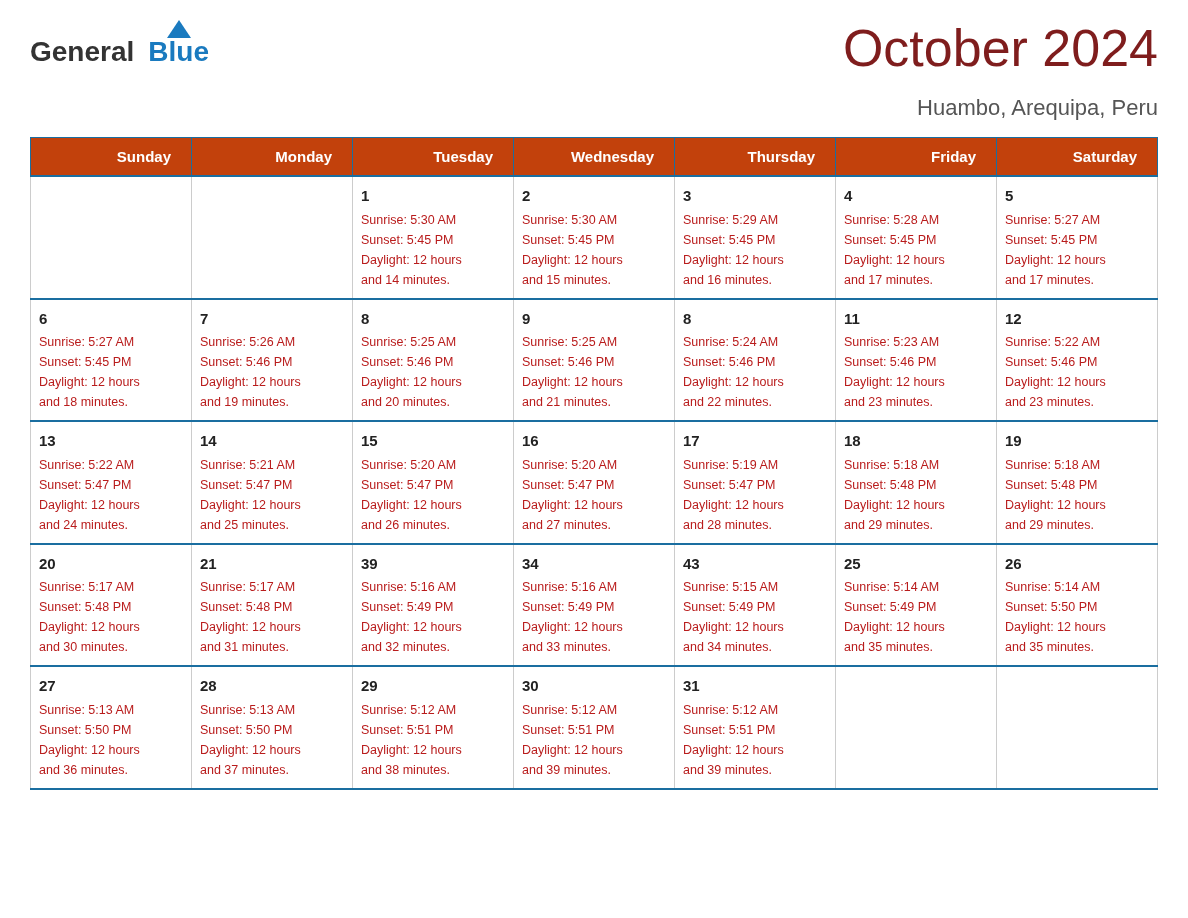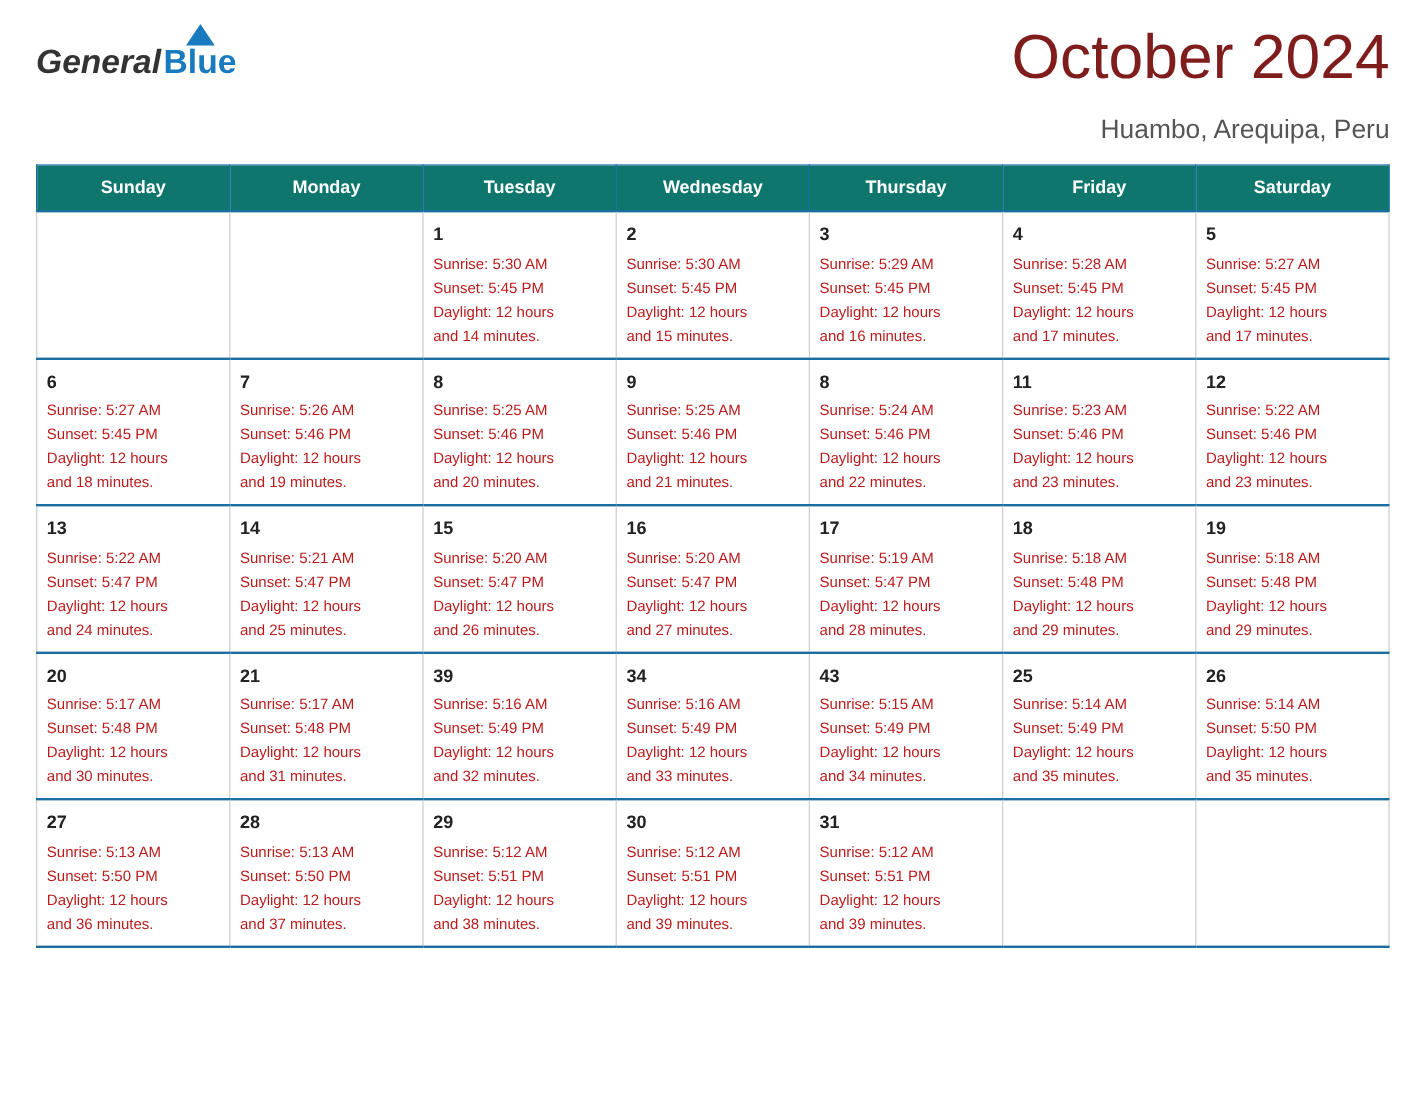--- a/index.html
+++ b/index.html
@@ -23,27 +23,26 @@
       align-items: flex-start;
     }
     .logo-text {
       display: flex;
       align-items: flex-end;
     }
     .logo-general {
       font-size: 28px;
       font-weight: bold;
       color: #333;
-      font-style: italic;
     }
     .logo-blue-part {
       display: flex;
       flex-direction: column;
       align-items: center;
-      margin-left: 2px;
+      margin-left: 14px;
     }
     .logo-triangle {
       width: 0;
       height: 0;
       border-left: 12px solid transparent;
       border-right: 12px solid transparent;
       border-bottom: 18px solid #1a7abf;
       margin-bottom: -2px;
     }
     .logo-blue {
@@ -64,26 +63,26 @@
       font-size: 22px;
       color: #555;
       margin-top: 18px;
     }
     table {
       width: 100%;
       border-collapse: collapse;
       table-layout: fixed;
     }
     thead tr th {
-      background-color: #0f766e;
+      background-color: #c2410c;
       color: #fff;
       font-size: 15px;
       font-weight: bold;
-      padding: 10px 2px;
-      text-align: center;
+      padding: 10px 20px;
+      text-align: right;
       border: 1px solid #1a6ea0;
     }
     tbody tr td {
       border: 1px solid #ccc;
       vertical-align: top;
       padding: 8px;
       font-size: 12.5px;
       line-height: 1.5;
       height: 110px;
     }

